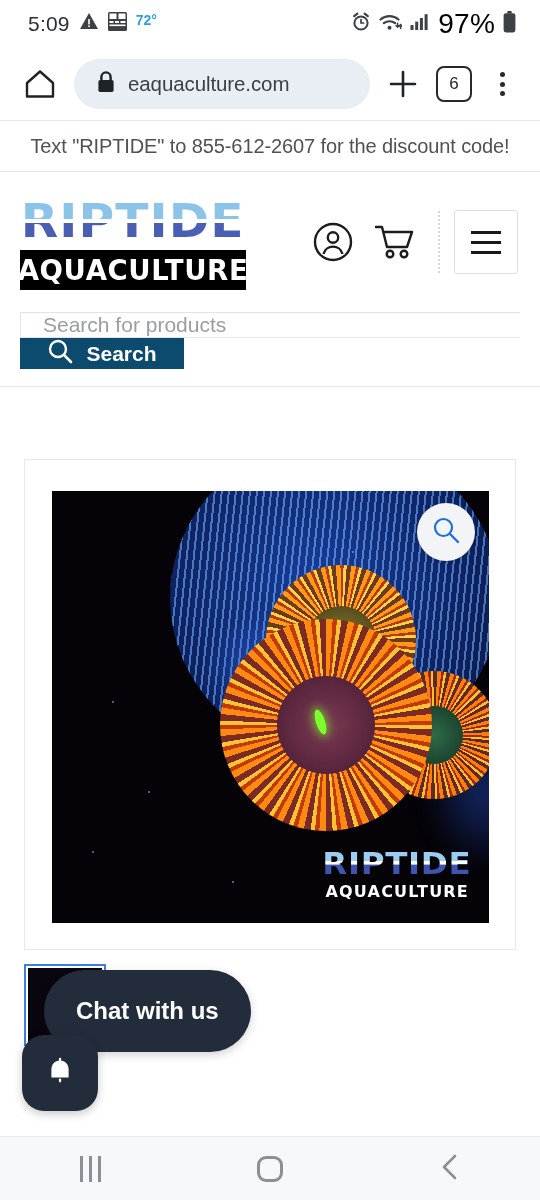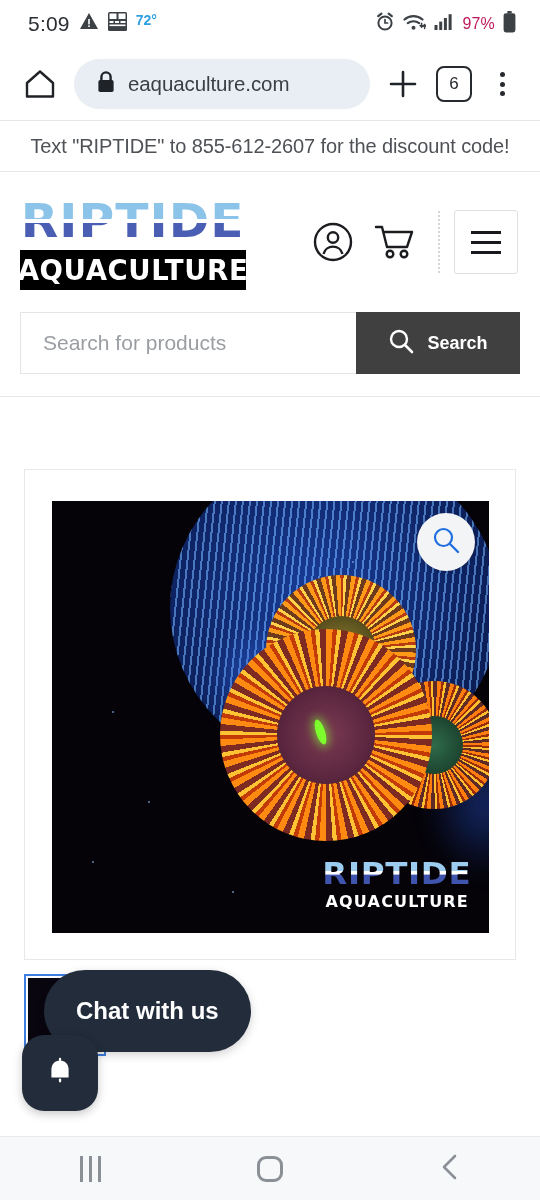--- a/index.html
+++ b/index.html
@@ -15,21 +15,21 @@
   .statusbar {
     height: 48px; width: 540px;
     display: flex; align-items: center; justify-content: space-between;
     padding: 0 24px 0 28px;
     background: #ffffff;
   }
   .sb-left { display: flex; gap: 9px; }
   .sb-right { display: flex; align-items: center; gap: 8px; }
   .sb-time { font-size: 21px; color: #2b2f33; letter-spacing: .2px; }
   .sb-temp { font-size: 14px; color: #2f9fe0; font-weight: 700; }
-  .sb-batt { font-size: 16px; color: #be185d; letter-spacing: .2px; }
+  .sb-batt { font-size: 28px; color: #000000; letter-spacing: .2px; }
   .ico { display: block; }
 
   
   .browserbar {
     height: 72px; width: 540px;
     display: flex; align-items: center;
     padding: 0 18px 0 16px; gap: 10px;
     background: #ffffff;
   }
   .home-btn { width: 48px; height: 48px; display: flex; align-items: center; justify-content: center; flex: 0 0 auto; }
@@ -100,31 +100,31 @@
   }
   .hamburger {
     width: 64px; height: 64px; border: 1px solid #dddfe2; border-radius: 3px;
     display: flex; flex-direction: column; align-items: center; justify-content: center; gap: 7px;
     background: #fff;
   }
   .hamburger i { width: 30px; height: 3px; background: #17191c; display: block; }
 
   
   .searchrow { width: 540px; padding: 0 20px; display: flex; }
-  .searchwrap { display: flex; width: 100%; height: 62px; }
+  .searchwrap { display: flex; width: 100%; height: 52px; flex-direction: column; }
   .searchinput {
     flex: 1 1 auto; border: 1px solid #e2e4e7; border-right: none;
     background: #fff; padding: 0 22px; font-size: 21px; color: #9a9ea3;
     font-family: "Liberation Sans", sans-serif; outline: none;
   }
   .searchinput::placeholder { color: #9a9ea3; }
   .searchbtn {
-    width: 164px; background: #404040; border: none; color: #fff;
+    width: 164px; background: #0c4a6e; border: none; color: #fff;
     display: flex; align-items: center; justify-content: center; gap: 13px;
-    font-size: 18px; font-weight: 700; cursor: pointer;
+    font-size: 21px; font-weight: 700; cursor: pointer;
     font-family: "Liberation Sans", sans-serif;
   }
   .hr-full { width: 540px; height: 1px; background: #e4e6e8; margin-top: 22px; }
 
   
   .gallery { padding: 72px 24px 0 24px; }
   .prodcard {
     border: 1px solid #e6e8ea; background: #fff;
     padding: 31px 30px 26px 27px; position: relative;
   }

